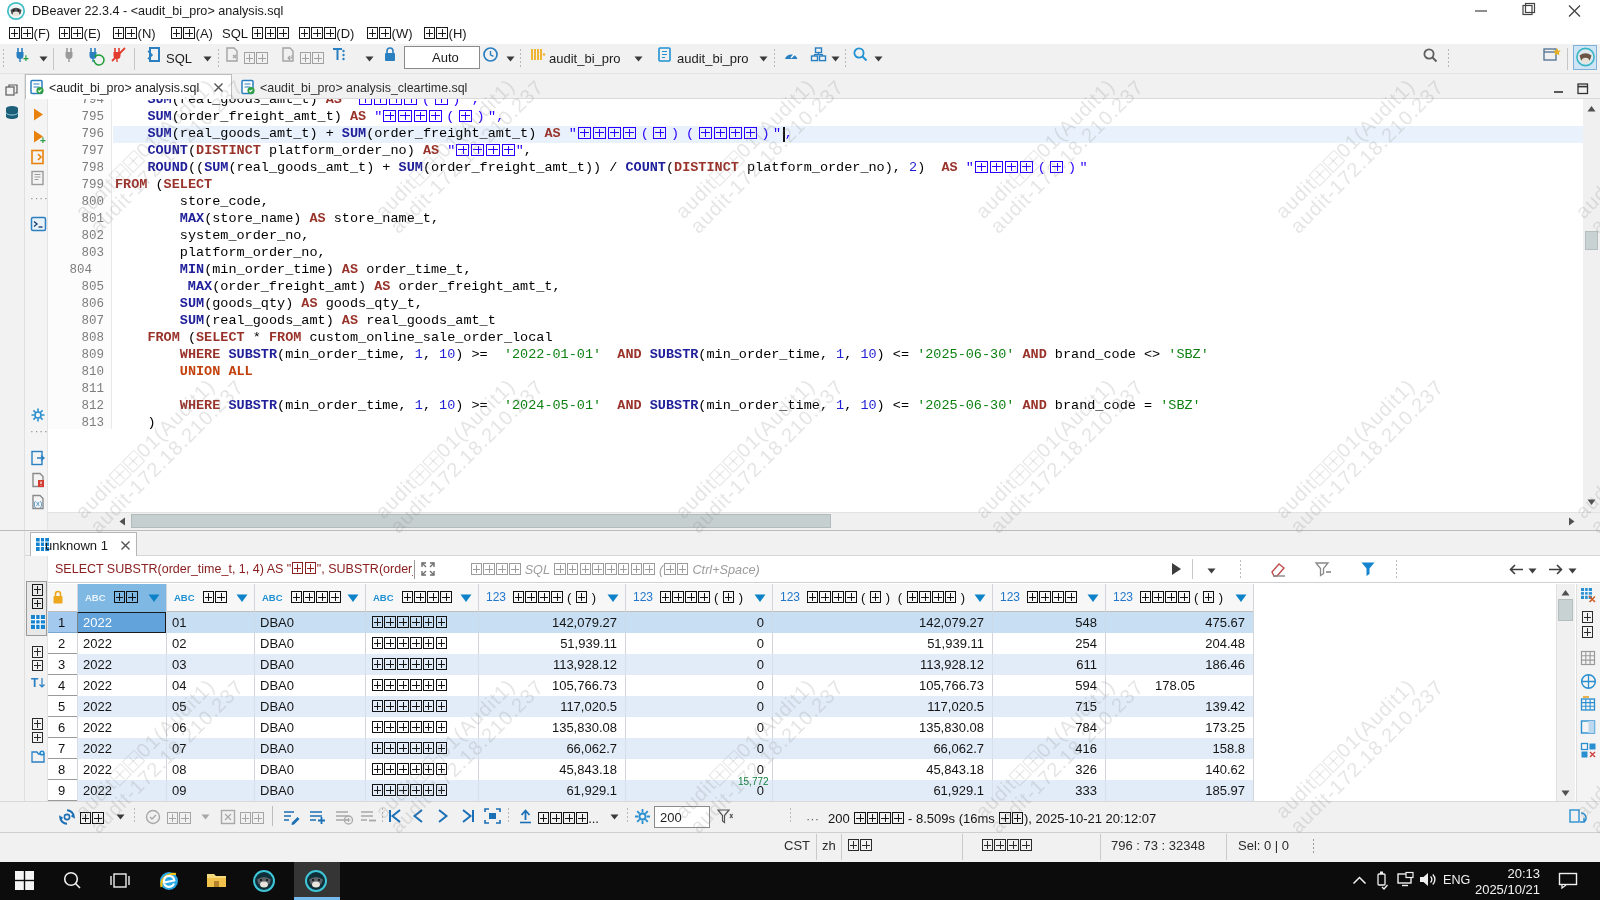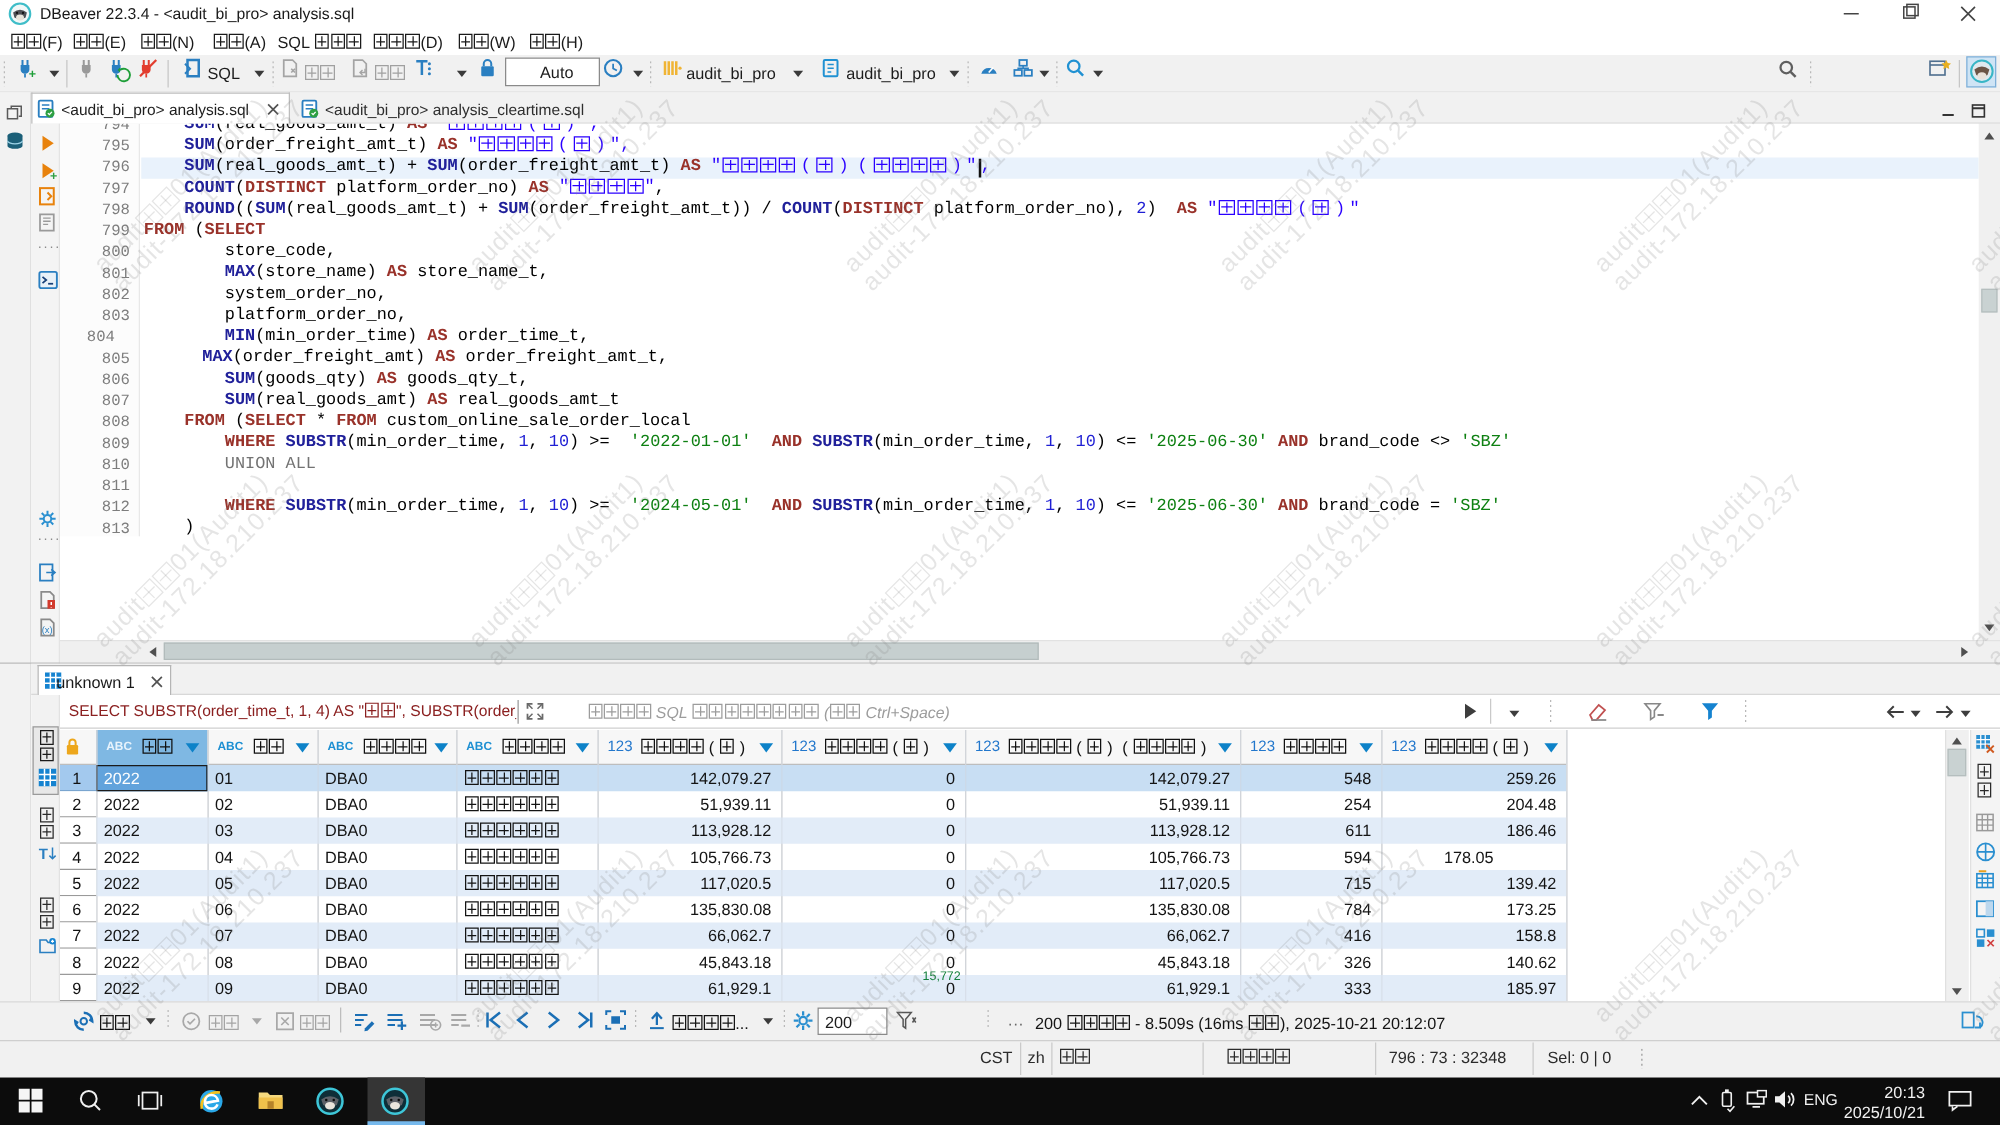--- a/index.html
+++ b/index.html
@@ -263,31 +263,31 @@
 <div class="ab mono" style="left:67px;top:95px;height:17px;font-size:13.5px;line-height:16px;white-space:pre;color:#000">        store_code,</div>
 <div class="ab mono" style="left:0;top:112px;width:64px;height:17px;font-size:12.5px;line-height:17px;color:#7d7d7d;text-align:right;padding-right:8px">801</div>
 <div class="ab mono" style="left:67px;top:112px;height:17px;font-size:13.5px;line-height:16px;white-space:pre;color:#000">        <span style="color:#20209a;font-weight:bold;">MAX</span>(store_name) <span style="color:#99322a;font-weight:bold;">AS</span> store_name_t,</div>
 <div class="ab mono" style="left:0;top:129px;width:64px;height:17px;font-size:12.5px;line-height:17px;color:#7d7d7d;text-align:right;padding-right:8px">802</div>
 <div class="ab mono" style="left:67px;top:129px;height:17px;font-size:13.5px;line-height:16px;white-space:pre;color:#000">        system_order_no,</div>
 <div class="ab mono" style="left:0;top:146px;width:64px;height:17px;font-size:12.5px;line-height:17px;color:#7d7d7d;text-align:right;padding-right:8px">803</div>
 <div class="ab mono" style="left:67px;top:146px;height:17px;font-size:13.5px;line-height:16px;white-space:pre;color:#000">        platform_order_no,</div>
 <div class="ab mono" style="left:0;top:163px;width:64px;height:17px;font-size:12.5px;line-height:17px;color:#7d7d7d;text-align:right;padding-right:20px">804</div>
 <div class="ab mono" style="left:67px;top:163px;height:17px;font-size:13.5px;line-height:16px;white-space:pre;color:#000">        <span style="color:#20209a;font-weight:bold;">MIN</span>(min_order_time) <span style="color:#99322a;font-weight:bold;">AS</span> order_time_t,</div>
 <div class="ab mono" style="left:0;top:180px;width:64px;height:17px;font-size:12.5px;line-height:17px;color:#7d7d7d;text-align:right;padding-right:8px">805</div>
-<div class="ab mono" style="left:49px;top:180px;height:17px;font-size:13.5px;line-height:16px;white-space:pre;color:#000">        <span style="color:#20209a;font-weight:bold;">MAX</span>(order_freight_amt) <span style="color:#99322a;font-weight:bold;">AS</span> order_freight_amt_t,</div>
+<div class="ab mono" style="left:75px;top:180px;height:17px;font-size:13.5px;line-height:16px;white-space:pre;color:#000">        <span style="color:#20209a;font-weight:bold;">MAX</span>(order_freight_amt) <span style="color:#99322a;font-weight:bold;">AS</span> order_freight_amt_t,</div>
 <div class="ab mono" style="left:0;top:197px;width:64px;height:17px;font-size:12.5px;line-height:17px;color:#7d7d7d;text-align:right;padding-right:8px">806</div>
 <div class="ab mono" style="left:67px;top:197px;height:17px;font-size:13.5px;line-height:16px;white-space:pre;color:#000">        <span style="color:#20209a;font-weight:bold;">SUM</span>(goods_qty) <span style="color:#99322a;font-weight:bold;">AS</span> goods_qty_t,</div>
 <div class="ab mono" style="left:0;top:214px;width:64px;height:17px;font-size:12.5px;line-height:17px;color:#7d7d7d;text-align:right;padding-right:8px">807</div>
 <div class="ab mono" style="left:67px;top:214px;height:17px;font-size:13.5px;line-height:16px;white-space:pre;color:#000">        <span style="color:#20209a;font-weight:bold;">SUM</span>(real_goods_amt) <span style="color:#99322a;font-weight:bold;">AS</span> real_goods_amt_t</div>
 <div class="ab mono" style="left:0;top:231px;width:64px;height:17px;font-size:12.5px;line-height:17px;color:#7d7d7d;text-align:right;padding-right:8px">808</div>
 <div class="ab mono" style="left:67px;top:231px;height:17px;font-size:13.5px;line-height:16px;white-space:pre;color:#000">    <span style="color:#99322a;font-weight:bold;">FROM</span> (<span style="color:#99322a;font-weight:bold;">SELECT</span> * <span style="color:#99322a;font-weight:bold;">FROM</span> custom_online_sale_order_local</div>
 <div class="ab mono" style="left:0;top:248px;width:64px;height:17px;font-size:12.5px;line-height:17px;color:#7d7d7d;text-align:right;padding-right:8px">809</div>
 <div class="ab mono" style="left:67px;top:248px;height:17px;font-size:13.5px;line-height:16px;white-space:pre;color:#000">        <span style="color:#99322a;font-weight:bold;">WHERE</span> <span style="color:#20209a;font-weight:bold;">SUBSTR</span>(min_order_time, <span style="color:#1f1fd4;">1</span>, <span style="color:#1f1fd4;">10</span>) &gt;=  <span style="color:#0e8012;">'2022-01-01'</span>  <span style="color:#99322a;font-weight:bold;">AND</span> <span style="color:#20209a;font-weight:bold;">SUBSTR</span>(min_order_time, <span style="color:#1f1fd4;">1</span>, <span style="color:#1f1fd4;">10</span>) &lt;= <span style="color:#0e8012;">'2025-06-30'</span> <span style="color:#99322a;font-weight:bold;">AND</span> brand_code &lt;&gt; <span style="color:#0e8012;">'SBZ'</span></div>
 <div class="ab mono" style="left:0;top:265px;width:64px;height:17px;font-size:12.5px;line-height:17px;color:#7d7d7d;text-align:right;padding-right:8px">810</div>
-<div class="ab mono" style="left:67px;top:265px;height:17px;font-size:13.5px;line-height:16px;white-space:pre;color:#000">        <span style="color:#737373;font-weight:normal;">UNION ALL</span></div>
+<div class="ab mono" style="left:67px;top:265px;height:17px;font-size:13.5px;line-height:16px;white-space:pre;color:#000">        <span style="color:#c2410c;font-weight:bold;">UNION ALL</span></div>
 <div class="ab mono" style="left:0;top:282px;width:64px;height:17px;font-size:12.5px;line-height:17px;color:#7d7d7d;text-align:right;padding-right:8px">811</div>
 <div class="ab mono" style="left:0;top:299px;width:64px;height:17px;font-size:12.5px;line-height:17px;color:#7d7d7d;text-align:right;padding-right:8px">812</div>
 <div class="ab mono" style="left:67px;top:299px;height:17px;font-size:13.5px;line-height:16px;white-space:pre;color:#000">        <span style="color:#99322a;font-weight:bold;">WHERE</span> <span style="color:#20209a;font-weight:bold;">SUBSTR</span>(min_order_time, <span style="color:#1f1fd4;">1</span>, <span style="color:#1f1fd4;">10</span>) &gt;=  <span style="color:#0e8012;">'2024-05-01'</span>  <span style="color:#99322a;font-weight:bold;">AND</span> <span style="color:#20209a;font-weight:bold;">SUBSTR</span>(min_order_time, <span style="color:#1f1fd4;">1</span>, <span style="color:#1f1fd4;">10</span>) &lt;= <span style="color:#0e8012;">'2025-06-30'</span> <span style="color:#99322a;font-weight:bold;">AND</span> brand_code = <span style="color:#0e8012;">'SBZ'</span></div>
 <div class="ab mono" style="left:0;top:316px;width:64px;height:17px;font-size:12.5px;line-height:17px;color:#7d7d7d;text-align:right;padding-right:8px">813</div>
 <div class="ab mono" style="left:67px;top:316px;height:17px;font-size:13.5px;line-height:16px;white-space:pre;color:#000">    )</div>
 <div class="ab mono" style="left:0;top:333px;width:64px;height:17px;font-size:12.5px;line-height:17px;color:#7d7d7d;text-align:right;padding-right:8px">814</div>
 <div class="ab mono" style="left:67px;top:333px;height:17px;font-size:13.5px;line-height:16px;white-space:pre;color:#000">    <span style="color:#99322a;font-weight:bold;">GROUP BY</span> store_code, system_order_no, platform_order_no</div>
 <div class="ab mono" style="left:0;top:350px;width:64px;height:17px;font-size:12.5px;line-height:17px;color:#7d7d7d;text-align:right;padding-right:8px">815</div>
 <div class="ab mono" style="left:67px;top:350px;height:17px;font-size:13.5px;line-height:16px;white-space:pre;color:#000">)</div>
 <div class="ab mono" style="left:0;top:367px;width:64px;height:17px;font-size:12.5px;line-height:17px;color:#7d7d7d;text-align:right;padding-right:8px">816</div>
@@ -436,21 +436,21 @@
 <div class="ab" style="left:48px;top:615px;width:27px;height:15px;font-size:13px;text-align:center;color:#111">1</div>
 <div class="ab" style="left:77px;top:612px;width:89px;height:21px;background:#62a3dc;border:1.6px solid #1b1b1b"></div>
 <div class="ab" style="left:83px;top:615px;font-size:13px;color:#fff">2022</div>
 <div class="ab" style="left:172px;top:615px;font-size:13px;color:#141414">01</div>
 <div class="ab" style="left:260px;top:615px;font-size:13px;color:#141414">DBA0</div>
 <div class="ab" style="left:371px;top:615px;font-size:13px;color:#141414"><i class="k"></i><i class="k"></i><i class="k"></i><i class="k"></i><i class="k"></i><i class="k"></i></div>
 <div class="ab" style="left:478px;top:615px;width:139px;font-size:13px;color:#141414;text-align:right">142,079.27</div>
 <div class="ab" style="left:625px;top:615px;width:139px;font-size:13px;color:#141414;text-align:right">0</div>
 <div class="ab" style="left:772px;top:615px;width:212px;font-size:13px;color:#141414;text-align:right">142,079.27</div>
 <div class="ab" style="left:992px;top:615px;width:105px;font-size:13px;color:#141414;text-align:right">548</div>
-<div class="ab" style="left:1105px;top:615px;width:140px;font-size:13px;color:#141414;text-align:right">259.26</div>
+<div class="ab" style="left:1105px;top:615px;width:140px;font-size:13px;color:#141414;text-align:right">475.67</div>
 <div class="ab" style="left:48px;top:633px;width:29px;height:21px;background:#fff;border-bottom:1px solid #9a9a9a"></div>
 <div class="ab" style="left:48px;top:636px;width:27px;height:15px;font-size:13px;text-align:center;color:#111">2</div>
 <div class="ab" style="left:83px;top:636px;font-size:13px;color:#141414">2022</div>
 <div class="ab" style="left:172px;top:636px;font-size:13px;color:#141414">02</div>
 <div class="ab" style="left:260px;top:636px;font-size:13px;color:#141414">DBA0</div>
 <div class="ab" style="left:371px;top:636px;font-size:13px;color:#141414"><i class="k"></i><i class="k"></i><i class="k"></i><i class="k"></i><i class="k"></i><i class="k"></i></div>
 <div class="ab" style="left:478px;top:636px;width:139px;font-size:13px;color:#141414;text-align:right">51,939.11</div>
 <div class="ab" style="left:625px;top:636px;width:139px;font-size:13px;color:#141414;text-align:right">0</div>
 <div class="ab" style="left:772px;top:636px;width:212px;font-size:13px;color:#141414;text-align:right">51,939.11</div>
 <div class="ab" style="left:992px;top:636px;width:105px;font-size:13px;color:#141414;text-align:right">254</div>

